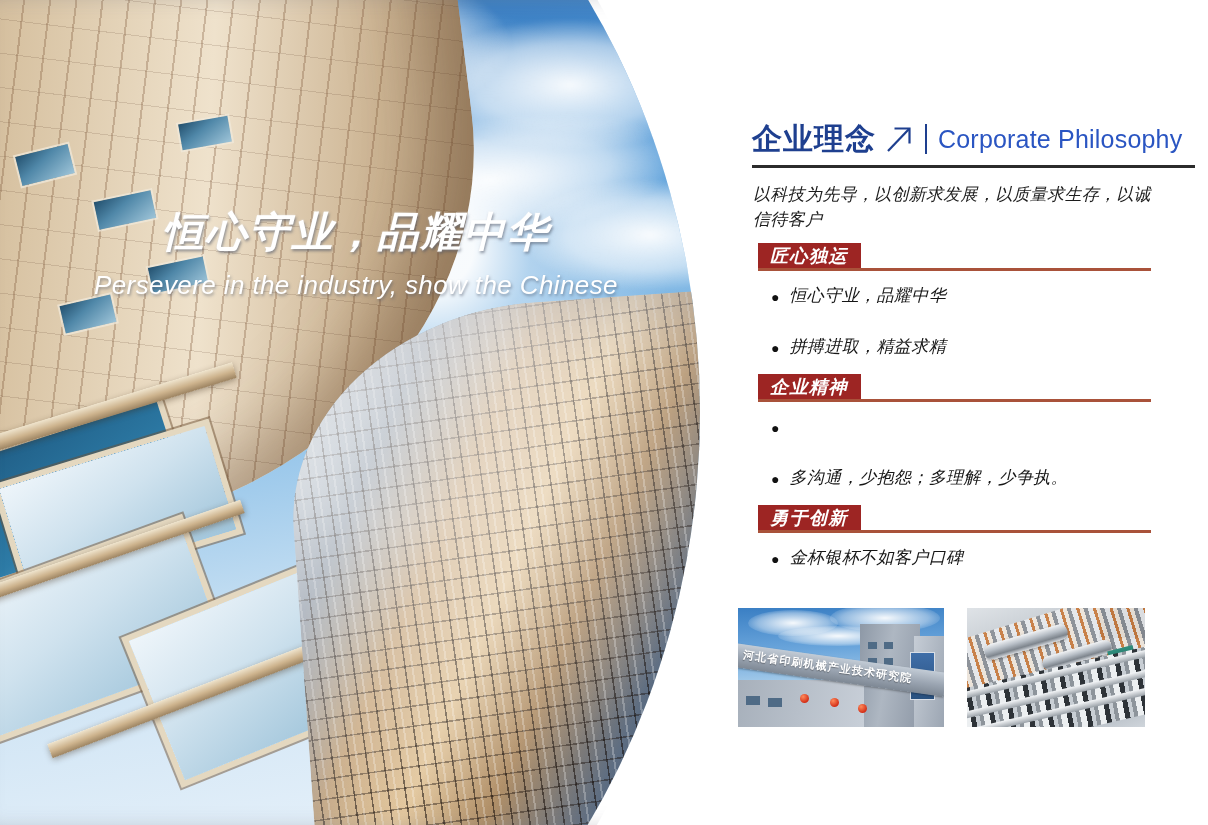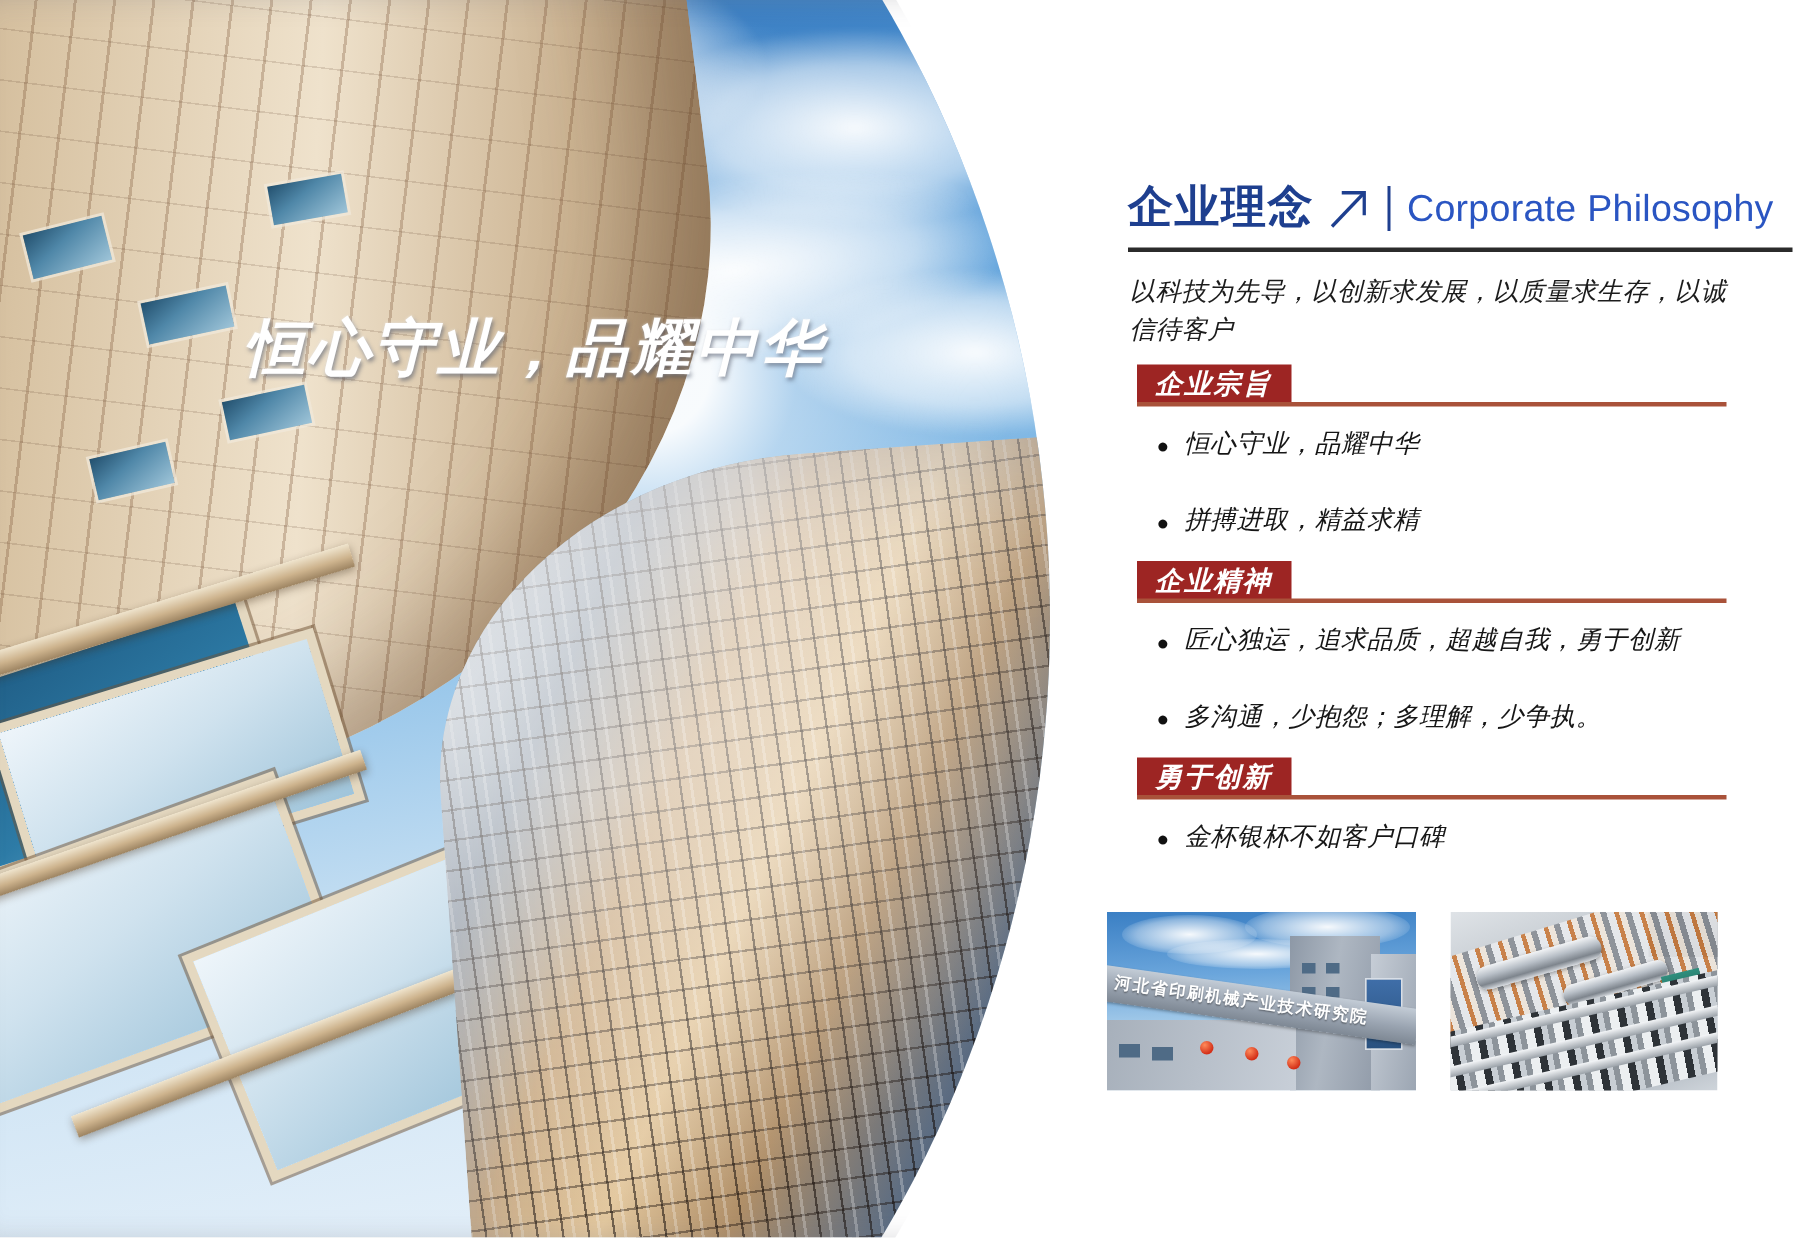--- a/index.html
+++ b/index.html
@@ -438,20 +438,21 @@
     <div class="tower-b"></div>
 
     <div class="arc arc-1"></div>
     <div class="arc arc-2"></div>
   </div>
 
   <div class="hero-shadow"></div>
 
   <div class="hero-text">
     <p class="hero-cn">恒心守业，品耀中华</p>
+    <p class="hero-en">Persevere in the industry, show the Chinese</p>
   </div>
 </div>
 
 <div class="content">
 
   <div class="head-row">
     <span class="head-cn">企业理念</span>
     <span class="head-icon">
       <svg width="34" height="34" viewBox="0 0 34 34" aria-hidden="true">
         <path d="M6 29 L27 7" stroke="#1e3f8f" stroke-width="2.2" fill="none"></path>
@@ -462,21 +463,21 @@
     <span class="head-en">Corporate Philosophy</span>
   </div>
   <div class="head-rule"></div>
 
   <p class="intro">以科技为先导，以创新求发展，以质量求生存，以诚信待客户</p>
 
   <div class="sections">
 
     <div class="section">
       <div class="sec-head">
-        <span class="sec-tag">企业宗旨</span>
+        <span class="sec-tag">匠心独运</span>
         <span class="sec-rule"></span>
       </div>
       <div class="sec-body">
         <span class="bullet">●</span>
         <span class="sec-text">恒心守业，品耀中华</span>
       </div>
     </div>
 
     <div class="section">
       <div class="sec-body">
@@ -485,21 +486,20 @@
       </div>
     </div>
 
     <div class="section">
       <div class="sec-head">
         <span class="sec-tag">企业精神</span>
         <span class="sec-rule"></span>
       </div>
       <div class="sec-body">
         <span class="bullet">●</span>
-        <span class="sec-text">匠心独运，追求品质，超越自我，勇于创新</span>
       </div>
     </div>
 
     <div class="section">
       <div class="sec-body">
         <span class="bullet">●</span>
         <span class="sec-text">多沟通，少抱怨；多理解，少争执。</span>
       </div>
     </div>
 

